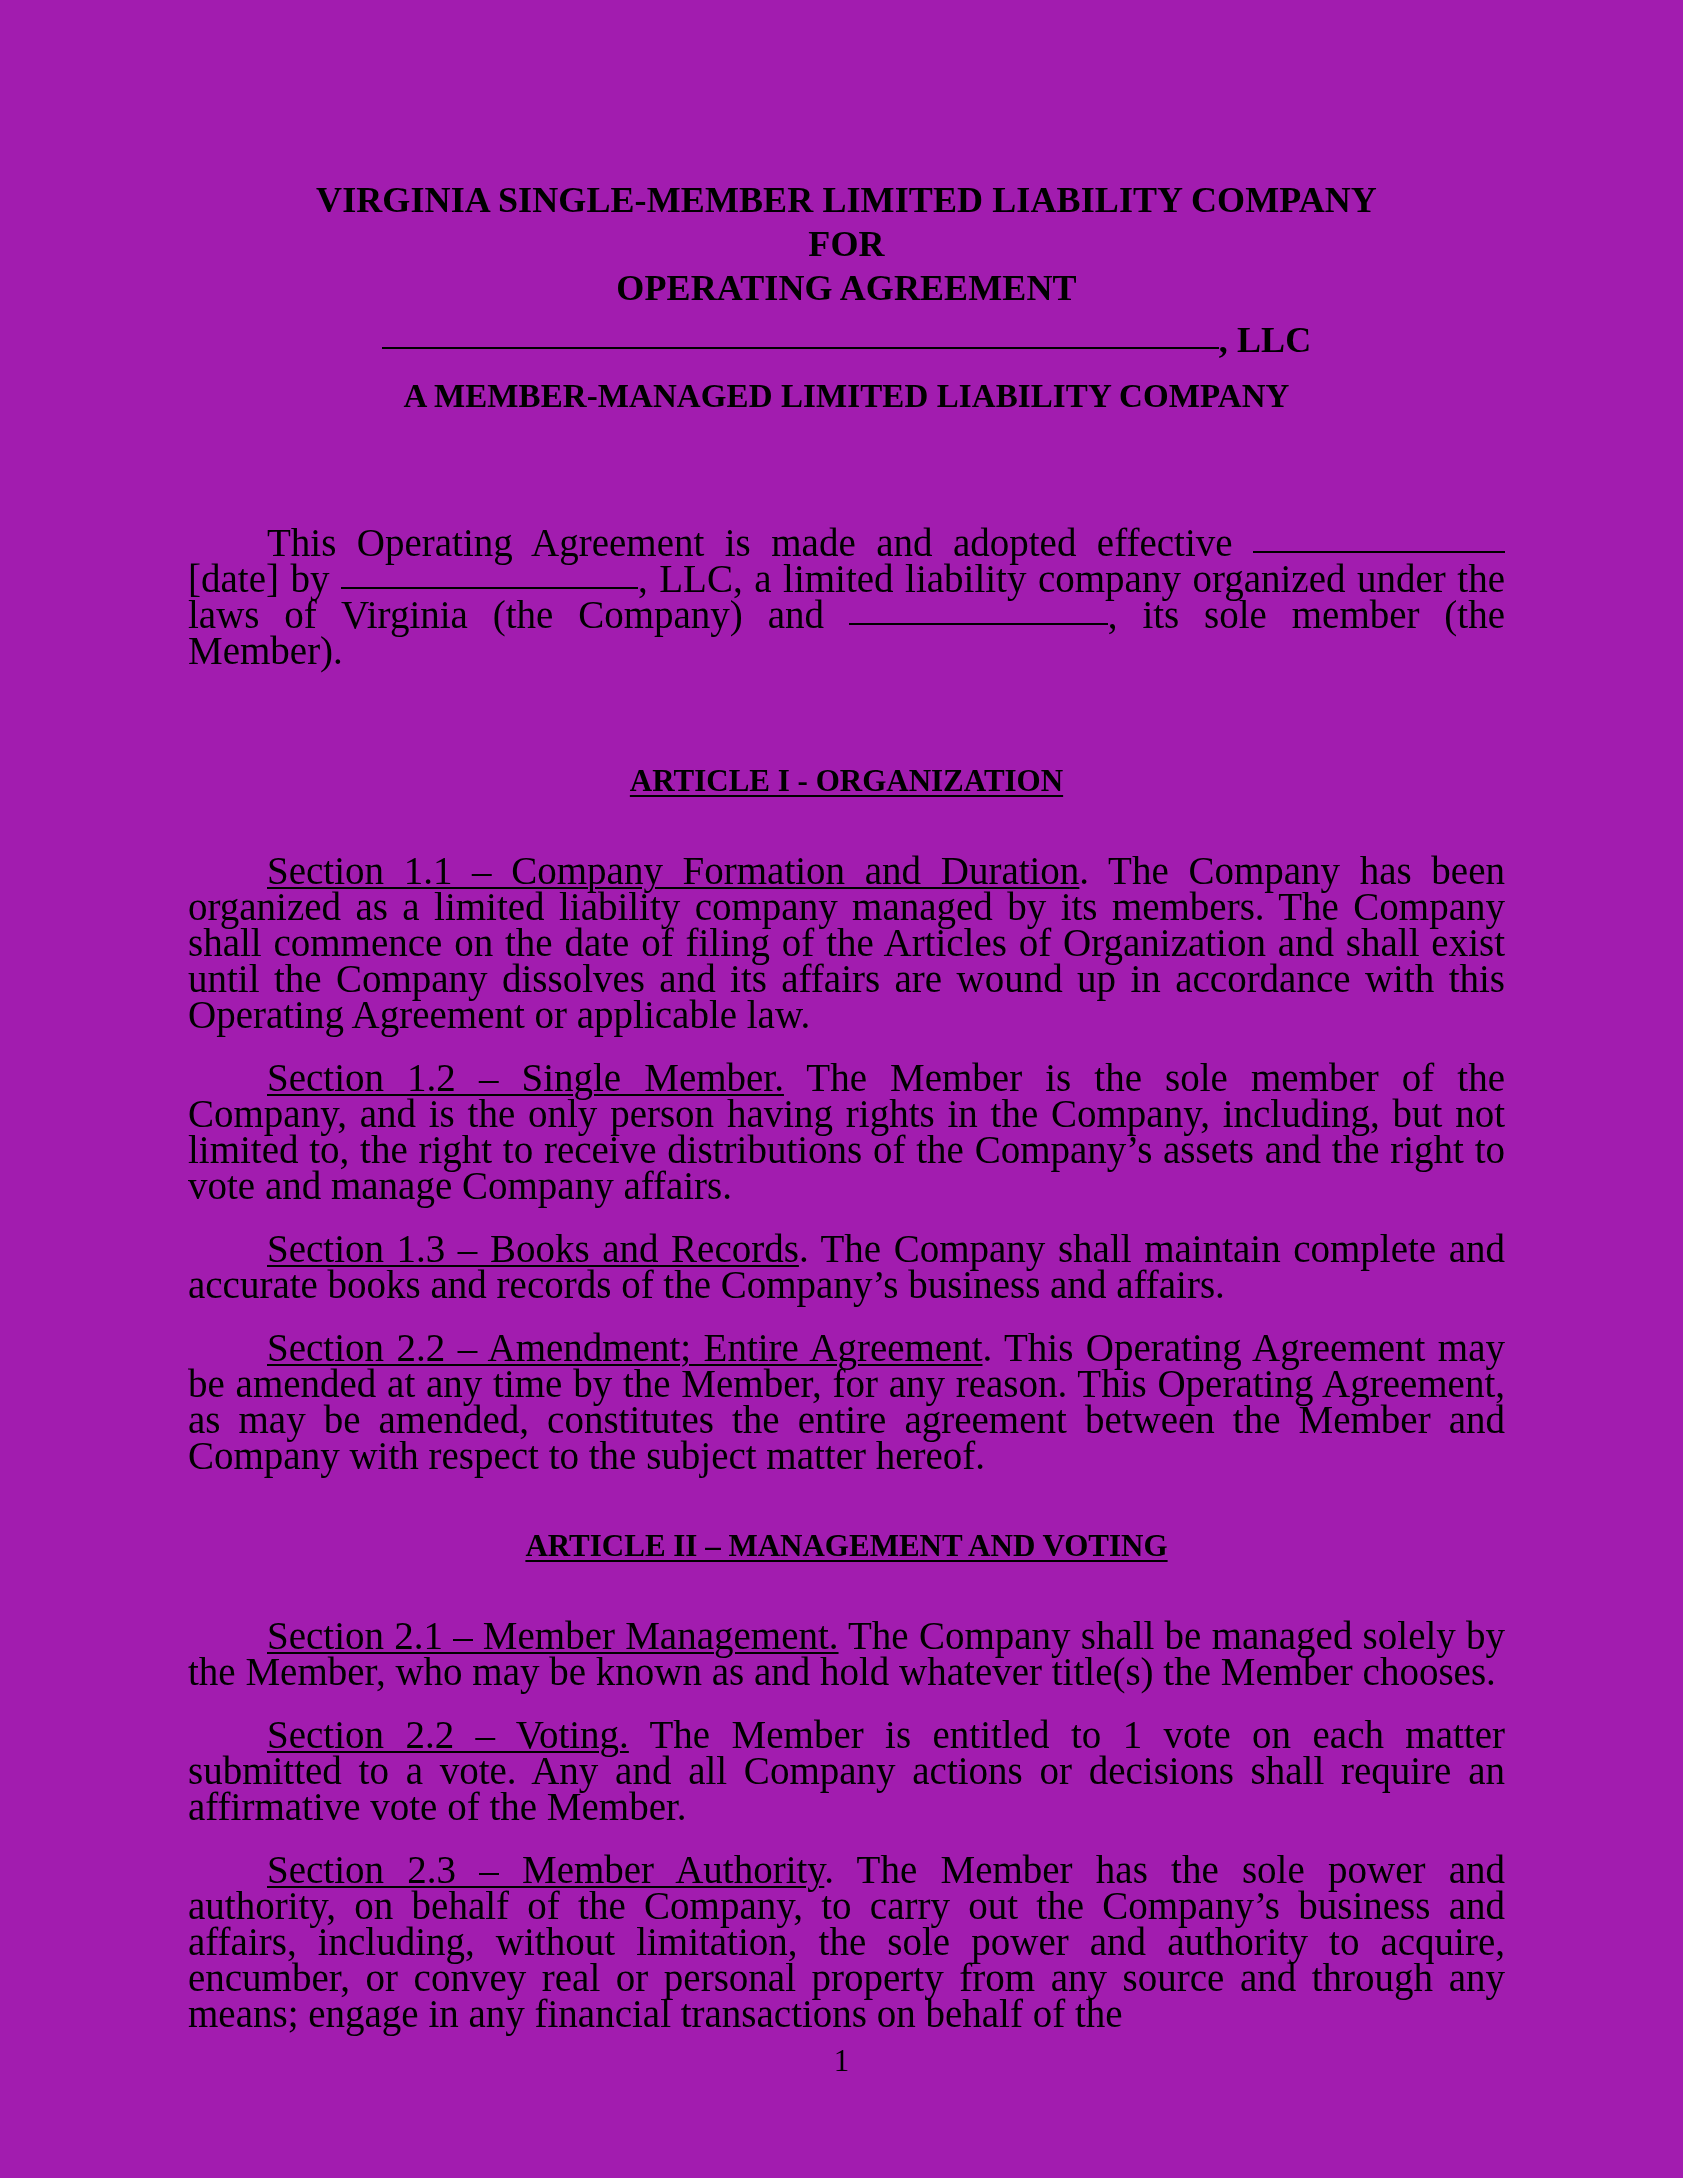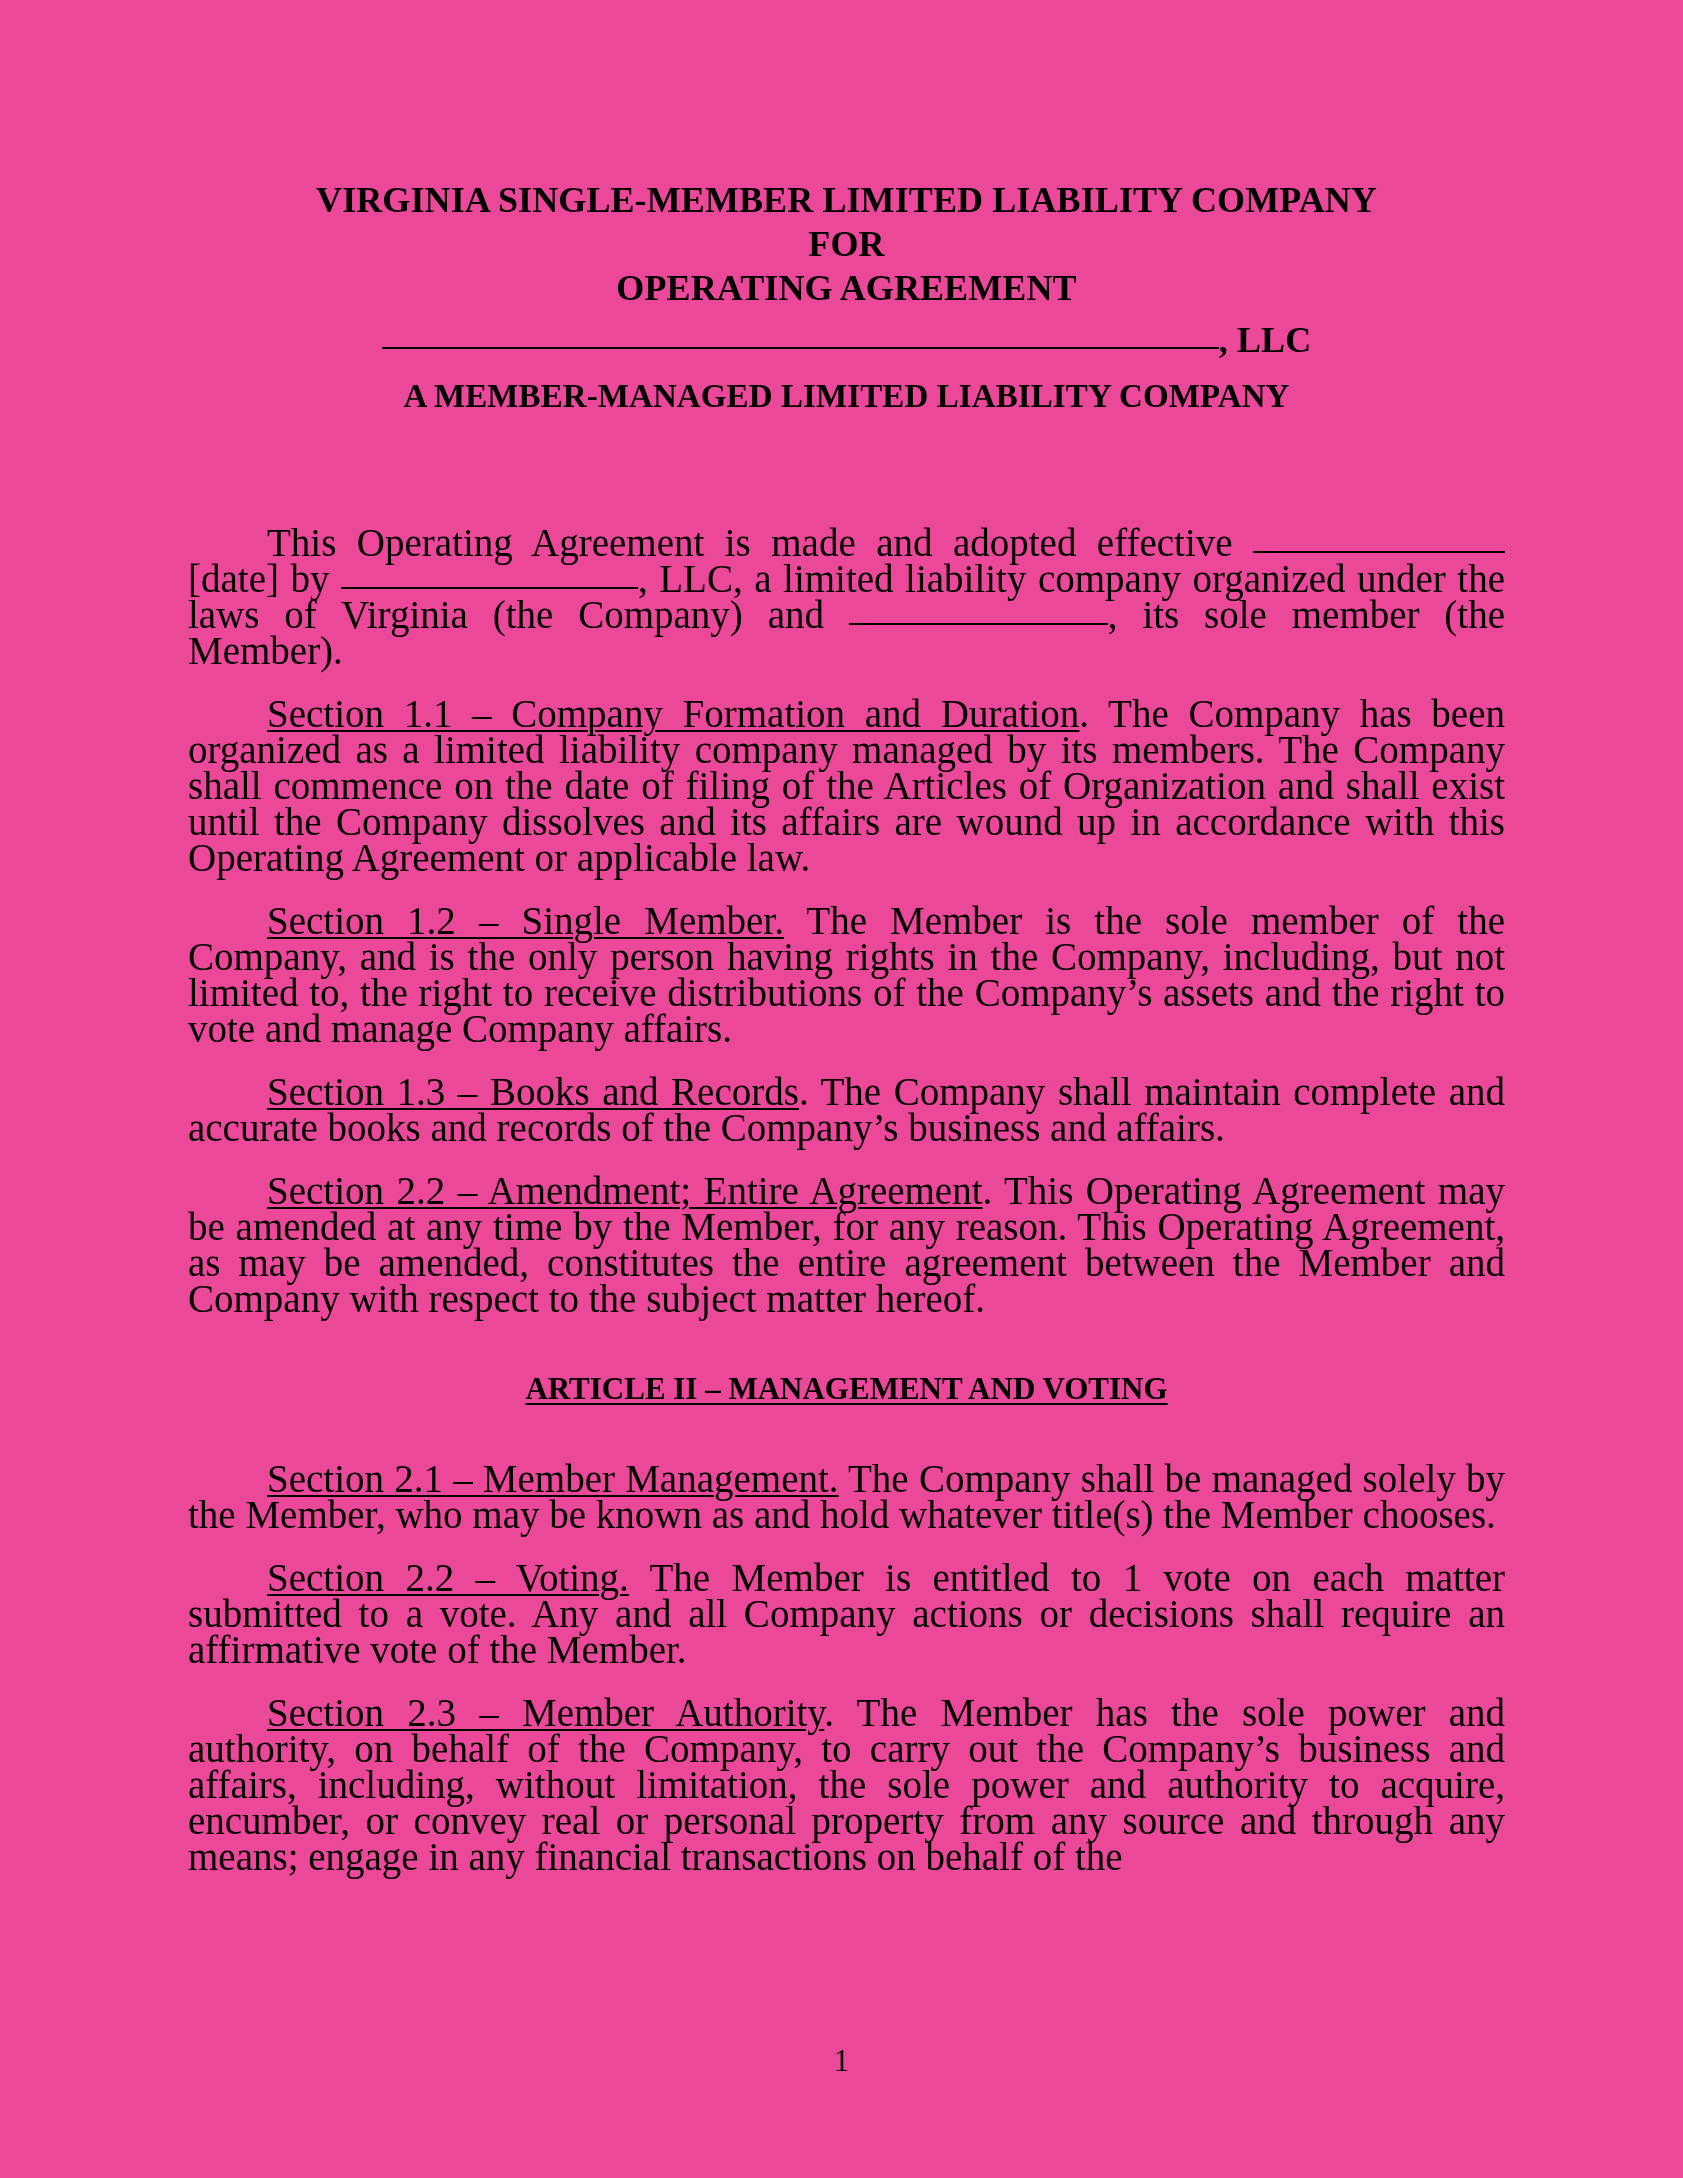--- a/index.html
+++ b/index.html
@@ -14,21 +14,21 @@
     font-family: "Liberation Serif", "DejaVu Serif", serif;
     color: #000000;
     -webkit-font-smoothing: antialiased;
   }
   .page {
     position: relative;
     width: 1683px;
     height: 2178px;
     box-sizing: border-box;
     padding: 178px 188px 0 188px;
-    background: #ec4899;
+    background: #a21caf;
   }
   .doc-body {
     width: 1317px;
     margin: 0 auto;
   }
 
   
   .title-block {
     text-align: center;
     font-weight: bold;
@@ -134,20 +134,21 @@
     <div class="title-block">
       <span class="title-line">VIRGINIA SINGLE-MEMBER LIMITED LIABILITY COMPANY</span>
       <span class="title-line">FOR</span>
       <span class="title-line">OPERATING AGREEMENT</span>
       <span class="llc-line"><span class="llc-blank"></span><span>, LLC</span></span>
       <span class="subtitle-line">A MEMBER-MANAGED LIMITED LIABILITY COMPANY</span>
     </div>
 
     <p class="para intro-para"><span>This Operating Agreement is made and adopted effective </span><span class="blank blank-date"></span><span> [date] by </span><span class="blank blank-name"></span><span>, LLC, a limited liability company organized under the laws of Virginia (the Company) and </span><span class="blank blank-member"></span><span>, its sole member (the Member).</span></p>
 
+    <p class="article-heading article-1"><span class="ul">ARTICLE I - ORGANIZATION</span></p>
 
     <p class="para after-article"><span class="sec-head">Section 1.1 – Company Formation and Duration</span><span>. The Company has been organized as a limited liability company managed by its members.  The Company shall commence on the date of filing of the Articles of Organization and shall exist until the Company dissolves and its affairs are wound up in accordance with this Operating Agreement or applicable law.</span></p>
 
     <p class="para"><span class="sec-head">Section 1.2 – Single Member.</span><span>  The Member is the sole member of the Company, and is the only person having rights in the Company, including, but not limited to, the right to receive distributions of the Company’s assets and the right to vote and manage Company affairs.</span></p>
 
     <p class="para"><span class="sec-head">Section 1.3 – Books and Records</span><span>.  The Company shall maintain complete and accurate books and records of the Company’s business and affairs.</span></p>
 
     <p class="para"><span class="sec-head">Section 2.2 – Amendment; Entire Agreement</span><span>.  This Operating Agreement may be amended at any time by the Member, for any reason.  This Operating Agreement, as may be amended, constitutes the entire agreement between the Member and Company with respect to the subject matter hereof.</span></p>
 
     <p class="article-heading article-2"><span class="ul">ARTICLE II – MANAGEMENT AND VOTING</span></p>

